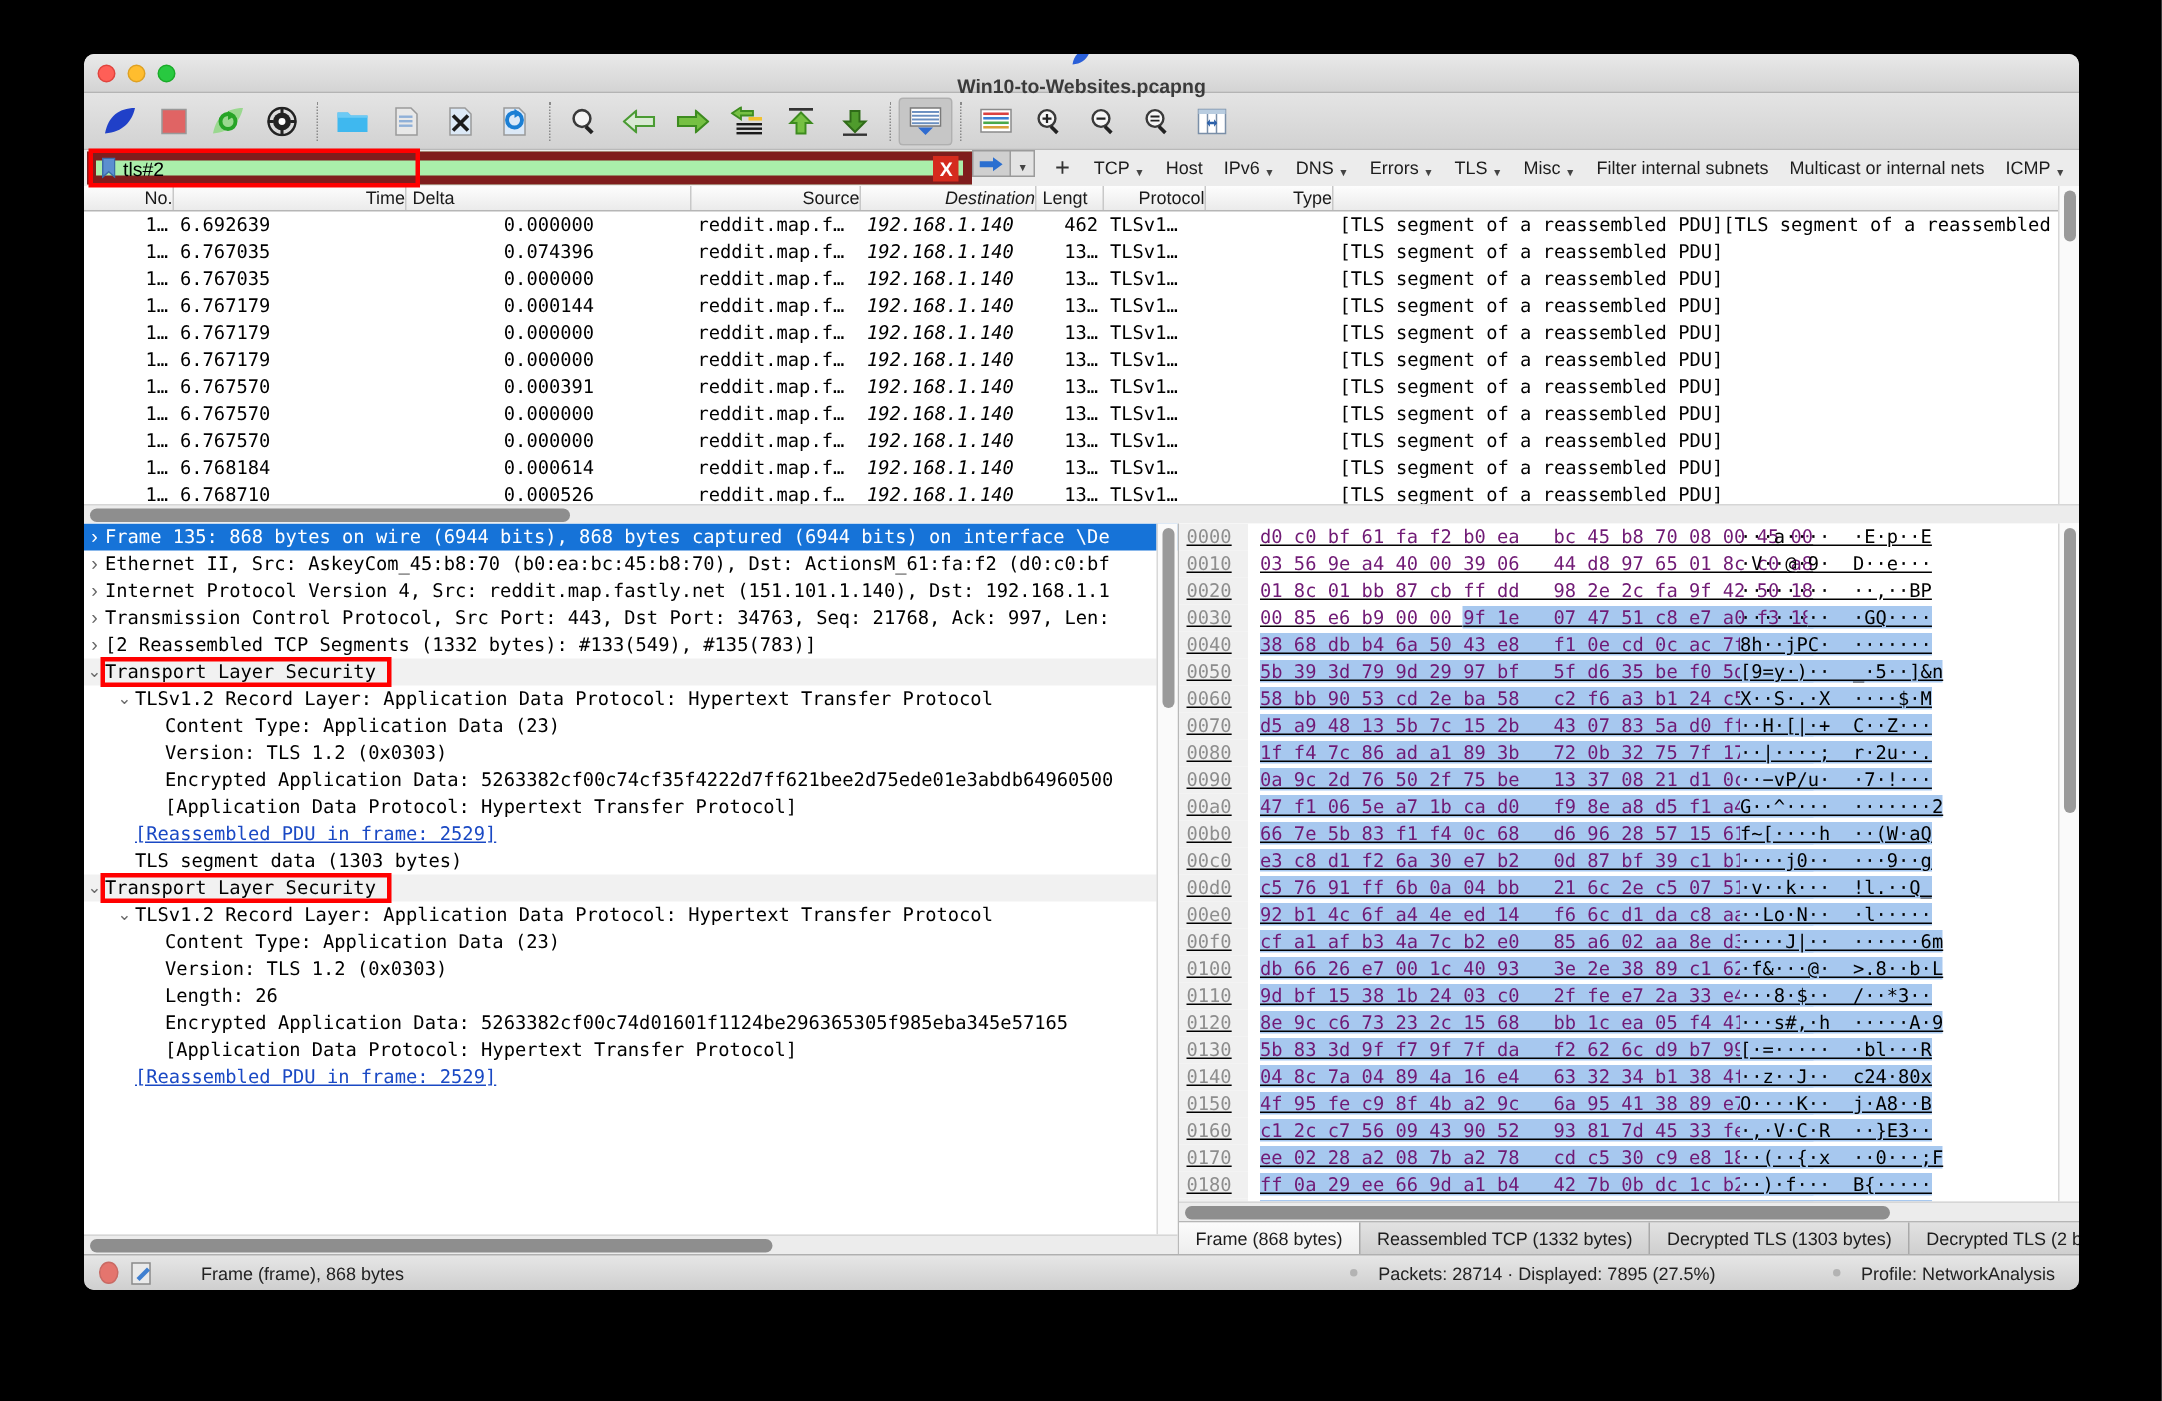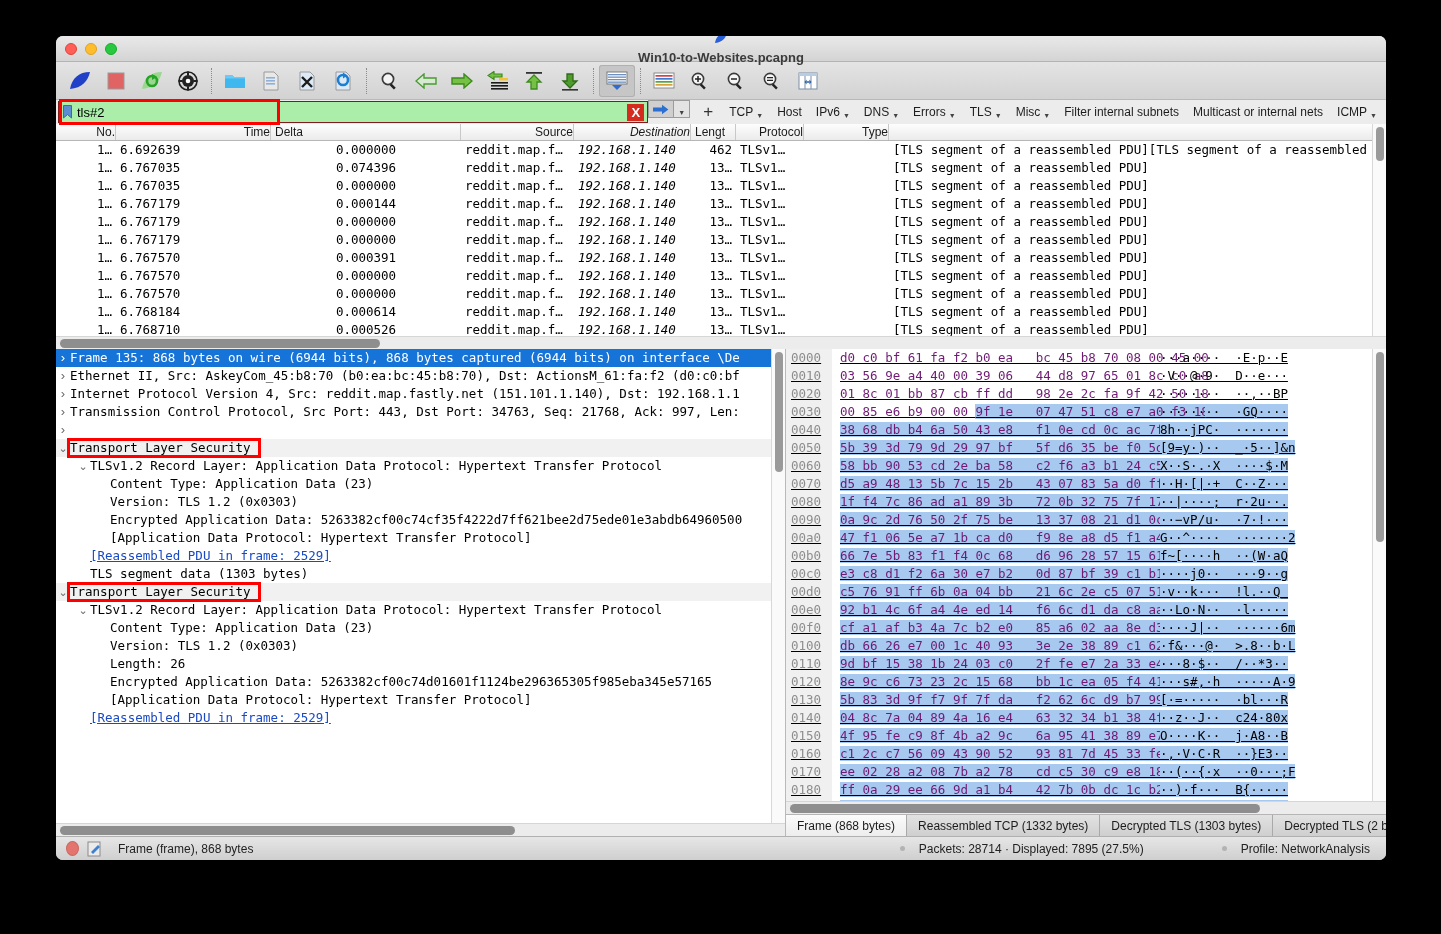--- a/index.html
+++ b/index.html
@@ -59,21 +59,21 @@
     border-left: 1px dotted #8a8a8a;
   }
 
   
   .filterbar {
     height: 24px; flex: none; display: flex; align-items: stretch;
     background: #ececec; padding: 0 2px; position: relative;
   }
   .filter-input-wrap {
     flex: 1; display: flex; align-items: center;
-    background: #aaeeaa; border: 1px solid #7f1d1d;
+    background: #aaeeaa; border: 6px solid #7f1d1d;
     margin: 1px 0; position: relative; min-width: 0;
   }
   .bookmark-icon { width: 16px; display:flex; align-items:center; justify-content:center; flex:none; }
   .filter-text {
     flex: 1; font-size: 13px; color: #000;
     font-family: "Liberation Sans", sans-serif;
     padding-left: 2px; white-space: nowrap; overflow: hidden;
   }
   .filter-x {
     width: 17px; height: 17px; background: #d52b1e; color: #fff;
@@ -603,20 +603,21 @@
             <div class="d-row" style="padding-left: 0px;">
               <span class="twisty" style="font-size: 13px;">›</span>
               <span>Internet Protocol Version 4, Src: reddit.map.fastly.net (151.101.1.140), Dst: 192.168.1.1</span>
             </div>
             <div class="d-row" style="padding-left: 0px;">
               <span class="twisty" style="font-size: 13px;">›</span>
               <span>Transmission Control Protocol, Src Port: 443, Dst Port: 34763, Seq: 21768, Ack: 997, Len:</span>
             </div>
             <div class="d-row" style="padding-left: 0px;">
               <span class="twisty" style="font-size: 13px;">›</span>
+              <span>[2 Reassembled TCP Segments (1332 bytes): #133(549), #135(783)]</span>
             </div>
             <div class="d-row alt" style="padding-left: 0px; position: relative;">
               <span class="twisty" style="font-size: 11px;">⌄</span>
               <span>Transport Layer Security</span>
               <span class="anno" style="left: 11px; top: -1px; width: 194.4px; height: 20px;"></span>
             </div>
             <div class="d-row" style="padding-left: 20px;">
               <span class="twisty" style="font-size: 11px;">⌄</span>
               <span>TLSv1.2 Record Layer: Application Data Protocol: Hypertext Transfer Protocol</span>
             </div>
@@ -834,20 +835,20 @@
       </div>
     </div>
   </div>
 
   <div class="statusbar">
     <div class="sb-dot"></div>
     <svg width="15" height="16" viewBox="0 0 15 16">
       <rect x="1" y="1" width="12" height="14" fill="#eaeaea" stroke="#8a8a8a"></rect>
       <path d="M4 11 L11 4 L13 6 L6 13 Z" fill="#3f7fd0"></path>
     </svg>
-    <span style="margin-left:8px">Frame (frame), 868 bytes</span>
+    <span style="margin-left:24px">Frame (frame), 868 bytes</span>
     <span class="sb-spacer"></span>
     <span class="sb-bullet"></span>
     <span>Packets: 28714 · Displayed: 7895 (27.5%)</span>
     <span class="sb-bullet" style="margin-left:70px"></span>
     <span style="margin-right:6px">Profile: NetworkAnalysis</span>
   </div>
 </div>
 
 </body></html>

